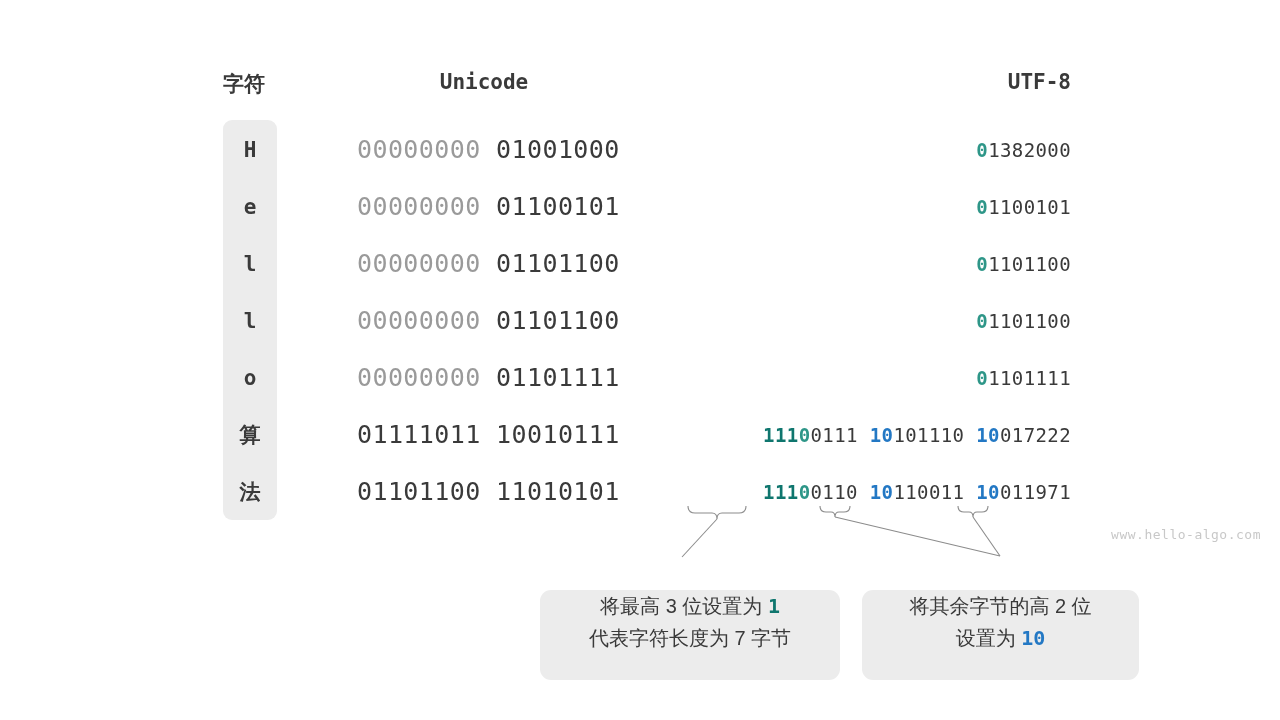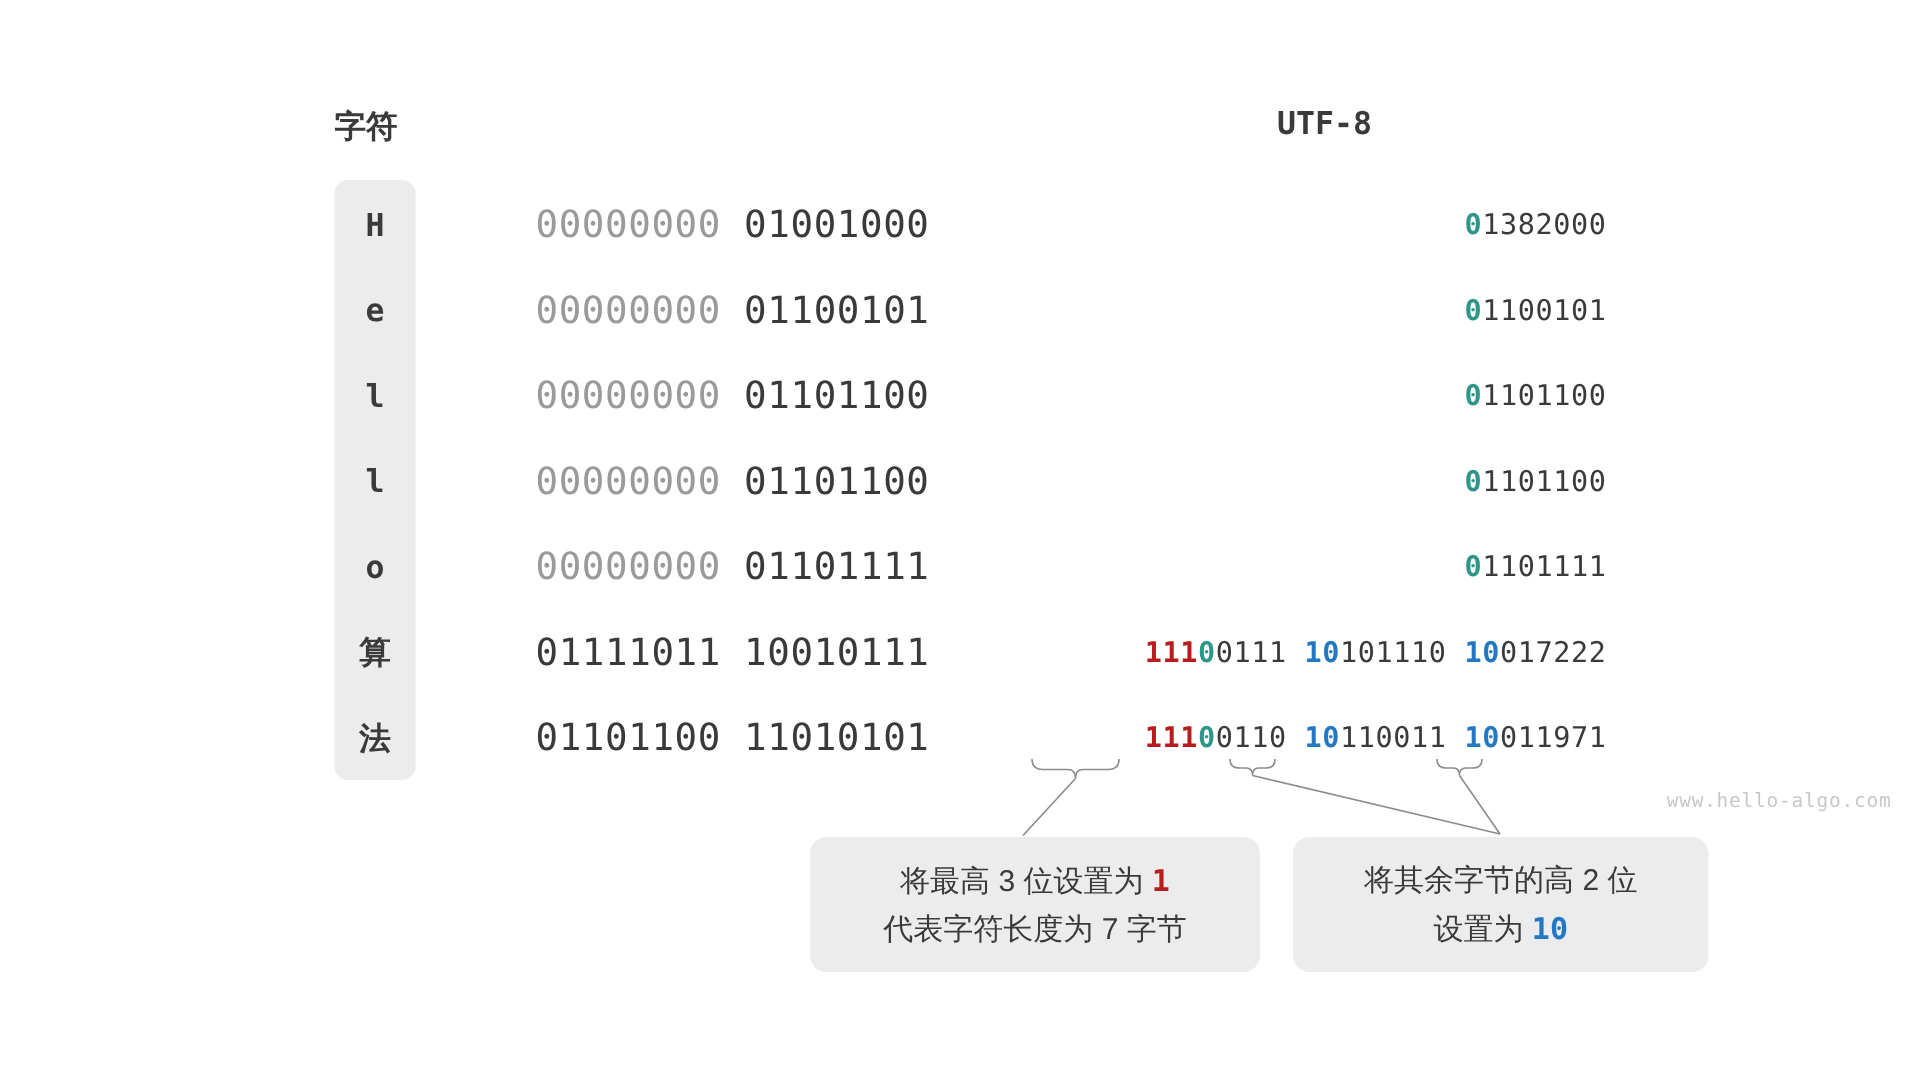--- a/index.html
+++ b/index.html
@@ -28,21 +28,21 @@
   .col-header {
     position: absolute;
     font-family: "DejaVu Sans Mono", "Liberation Mono", monospace;
     font-weight: bold;
     font-size: 21px;
     color: #3a3a3a;
     white-space: nowrap;
   }
   #hdr-char   { left: 218px; top: 70px; }
   #hdr-unicode{ left: 330px; top: 70px; width: 298px; text-align: center; }
-  #hdr-utf8   { left: 690px; top: 70px; width: 376px; text-align: center; }
+  #hdr-utf8   { left: 690px; top: 70px; width: 376px; text-align: right; }
 
   
   #char-panel {
     position: absolute;
     left: 218px;
     top: 120px;
     width: 54px;
     height: 400px;
     background: #ececec;
     border-radius: 9px;
@@ -80,43 +80,43 @@
     line-height: 26px;
     text-align: right;
     font-family: "DejaVu Sans Mono", "Liberation Mono", monospace;
     font-size: 19px;
     letter-spacing: 0.4px;
     color: #3a3a3a;
     white-space: pre;
   }
   .dim   { color: #9a9a9a; }
   .teal  { color: #2e9688; font-weight: bold; }
-  .green { color: #b91c1c; font-weight: bold; }
+  .green { color: #0f766e; font-weight: bold; }
   .blue  { color: #2378c4; font-weight: bold; }
 
   
   #connectors {
     position: absolute;
     left: 0;
     top: 0;
     width: 1280px;
     height: 720px;
     pointer-events: none;
   }
 
   
   .callout {
     position: absolute;
     background: #ececec;
     border-radius: 11px;
     box-sizing: border-box;
     display: flex;
     flex-direction: column;
-    justify-content: center;
     align-items: center;
+    margin-top: 32px;
   }
   #callout-left  { left: 535px; top: 558px; width: 300px; height: 90px; }
   #callout-right { left: 857px; top: 558px; width: 277px; height: 90px; }
   .callout-line {
     font-family: "Liberation Sans", "DejaVu Sans", sans-serif;
     font-size: 20px;
     color: #3a3a3a;
     line-height: 32px;
     white-space: pre;
   }
@@ -133,20 +133,21 @@
     color: #c8c8c8;
     letter-spacing: 0.5px;
   }
 </style>
 </head>
 <body>
 
 <div id="figure">
 
   <div class="col-header" id="hdr-char">字符</div>
+  <div class="col-header" id="hdr-unicode">Unicode</div>
   <div class="col-header" id="hdr-utf8">UTF-8</div>
 
   <div id="char-panel"></div>
 
   <div id="rows-host">
       <div class="char-cell" style="top: 137px;">H</div>
       <div class="uni-cell" style="top: 137px;"><span class="dim">00000000</span> <span>01001000</span></div>
       <div class="utf-cell" style="top: 137px;"><span><span class="teal">0</span><span>1382000</span></span></div>
       <div class="char-cell" style="top: 194px;">e</div>
       <div class="uni-cell" style="top: 194px;"><span class="dim">00000000</span> <span>01100101</span></div>

